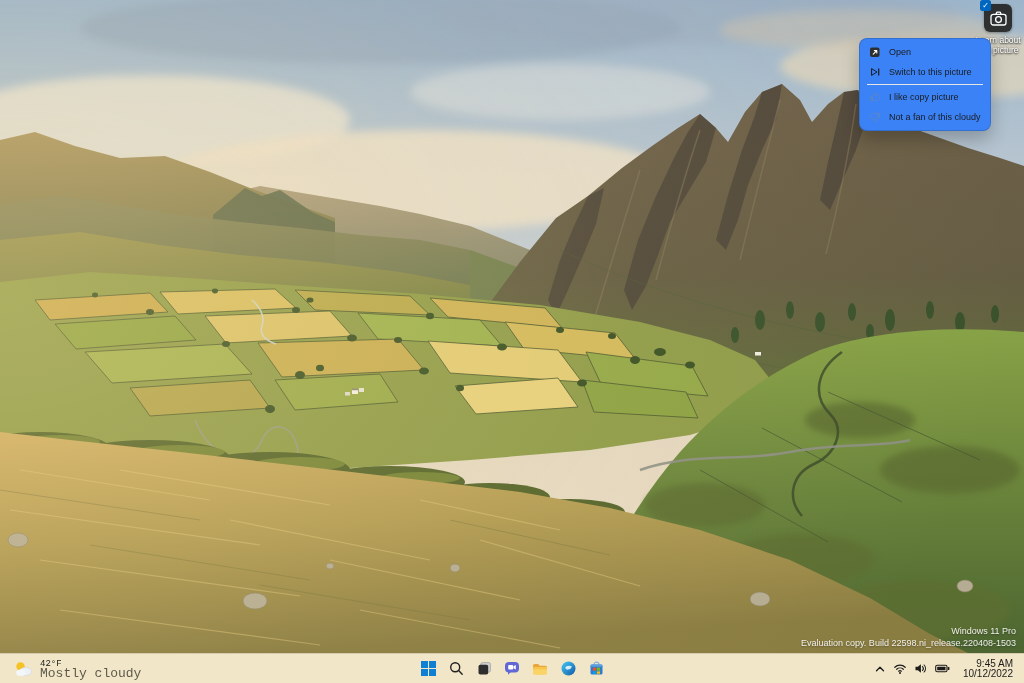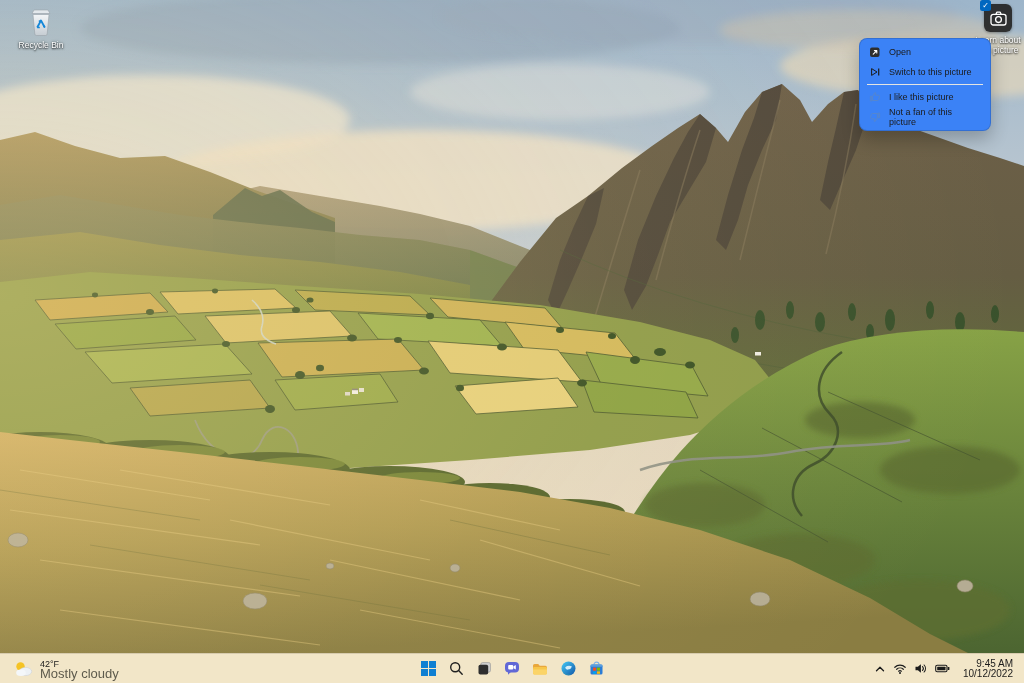--- a/index.html
+++ b/index.html
@@ -32,21 +32,21 @@
   .menu-item{display:flex;align-items:center;gap:8px;height:20px;padding:0 6px;border-radius:4px;
     font-size:9px;color:#1b1b1b;cursor:default;}
   .mi-icon{width:12px;height:12px;display:flex;align-items:center;justify-content:center;flex:0 0 12px;}
   .menu-sep{height:1px;background:#e4e4e2;margin:2px 4px;}
 
   
   .taskbar{position:absolute;left:0;right:0;bottom:0;height:29px;background:#f2e6c8;
     border-top:1px solid rgba(120,110,80,.22);z-index:100;}
   .tb-widgets{position:absolute;left:0;top:0;bottom:0;display:flex;align-items:center;gap:7px;
     padding:0 13px;border-radius:4px;}
-  .wx-text{display:flex;flex-direction:column;justify-content:center;}
+  .wx-text{display:flex;flex-direction:column;justify-content:center;font-family:Liberation Mono, monospace;}
   .wx-temp{font-size:9px;line-height:10px;color:#1b1b1b;}
   .wx-cond{font-size:13px;line-height:10px;color:#5d5a4c;}
   .tb-center{position:absolute;left:50%;top:0;bottom:0;transform:translateX(-50%);
     display:flex;align-items:center;gap:4px;}
   .tb-btn{width:24px;height:24px;border-radius:4px;display:flex;align-items:center;justify-content:center;}
   .tb-tray{position:absolute;right:0;top:0;bottom:0;display:flex;align-items:center;gap:7px;padding:0 11px;}
   .tray-ico{display:flex;align-items:center;justify-content:center;}
   .clock{text-align:right;font-size:10px;line-height:10px;color:#1b1b1b;margin-left:6px;}
 </style>
 </head>
@@ -278,35 +278,20 @@
         <ellipse cx="255" cy="601" rx="12" ry="8"></ellipse>
       <ellipse cx="760" cy="599" rx="10" ry="7"></ellipse>
         <ellipse cx="965" cy="586" rx="8" ry="6"></ellipse>
       <ellipse cx="455" cy="568" rx="5" ry="4"></ellipse>
         <ellipse cx="330" cy="566" rx="4" ry="3"></ellipse>
     </g>
 
     <rect x="0" y="0" width="1024" height="654" fill="url(#rGlow)" opacity=".5"></rect>
   </svg>
 
-  <div class="icon-tile" style="left:8px;top:7px;width:66px;">
-    <svg width="28" height="30" viewBox="0 0 26 30">
-      <defs>
-        <linearGradient id="gBin" x1="0" y1="0" x2="0" y2="1">
-          <stop offset="0" stop-color="#f2f5f7"></stop>
-            <stop offset="1" stop-color="#c6cdd3"></stop>
-        </linearGradient>
-      </defs>
-      <polygon points="4,6.5 22,6.5 20,3 6,3" fill="#e3e8ec" stroke="#99a1a8" stroke-width=".6"></polygon>
-      <path d="M5,7.5 H21 L19.2,27 Q19,28.5 17.5,28.5 H8.5 Q7,28.5 6.8,27 Z" fill="url(#gBin)" stroke="#99a1a8" stroke-width=".6"></path>
-      <path d="M9.2,20.5 L13,13.5 L16.8,20.5" stroke="#1587d8" stroke-width="1.8" fill="none" stroke-linejoin="round"></path>
-      <path d="M9.2,20.5 h2.6 M16.8,20.5 l-1.4,-2.2 M13,13.5 l-2.2,1" stroke="#1587d8" stroke-width="1.4" fill="none"></path>
-    </svg>
-    <div class="icon-label">Recycle Bin</div>
-  </div>
 
   <div class="icon-tile" style="left:962px;top:4px;width:72px;">
     <div class="cam-tile">
       <svg width="17" height="15" viewBox="0 0 17 15">
         <rect x="1" y="3.4" width="15" height="10.6" rx="2.2" fill="none" stroke="#fff" stroke-width="1.3"></rect>
         <path d="M5.8,3.4 L6.8,1.2 h3.4 l1,2.2" fill="none" stroke="#fff" stroke-width="1.3" stroke-linejoin="round"></path>
         <circle cx="8.5" cy="8.6" r="2.9" fill="none" stroke="#fff" stroke-width="1.3"></circle>
       </svg>
       <div class="sel-check">✓</div>
     </div>
@@ -332,34 +317,38 @@
       </span>
       <span>Switch to this picture</span>
     </div>
     <div class="menu-sep"></div>
     <div class="menu-item">
       <span class="mi-icon">
         <svg width="12" height="12" viewBox="0 0 12 12">
           <path d="M1.4,5.3 h1.6 v4.6 H1.4 z M3.6,9.5 V5.5 L5.7,1.8 c.3-.55 1.2-.3 1.1.3 L6.5,4.2 h2.9 c.7,0 1.2,.6 1.05,1.25 l-.7,3.1 c-.12,.55-.6,.95-1.2,.95 H3.6 z" stroke="#5a87c8" stroke-width=".85" fill="none" stroke-linejoin="round"></path>
         </svg>
       </span>
-      <span>I like this picture</span>
+      <span>I like copy picture</span>
     </div>
     <div class="menu-item">
       <span class="mi-icon">
         <svg width="12" height="12" viewBox="0 0 12 12">
           <g transform="rotate(180 6 6)">
             <path d="M1.4,5.3 h1.6 v4.6 H1.4 z M3.6,9.5 V5.5 L5.7,1.8 c.3-.55 1.2-.3 1.1.3 L6.5,4.2 h2.9 c.7,0 1.2,.6 1.05,1.25 l-.7,3.1 c-.12,.55-.6,.95-1.2,.95 H3.6 z" stroke="#5a87c8" stroke-width=".85" fill="none" stroke-linejoin="round"></path>
           </g>
         </svg>
       </span>
-      <span>Not a fan of this picture</span>
-    </div>
-  </div>
-
+      <span>Not a fan of this cloudy</span>
+    </div>
+  </div>
+
+  <div class="watermark">
+    <div>Windows 11 Pro</div>
+    <div>Evaluation copy. Build 22598.ni_release.220408-1503</div>
+  </div>
 </div>
 
 <div class="taskbar">
 
   <div class="tb-widgets">
     <svg width="20" height="18" viewBox="0 0 20 18">
       <circle cx="7.5" cy="6.5" r="4.2" fill="#f5c324"></circle>
       <ellipse cx="12.5" cy="11.5" rx="6.2" ry="4.1" fill="#edf1f5" stroke="#c9cdd2" stroke-width=".5"></ellipse>
       <ellipse cx="8" cy="12.8" rx="4.8" ry="3.3" fill="#f4f7fa"></ellipse>
     </svg>

